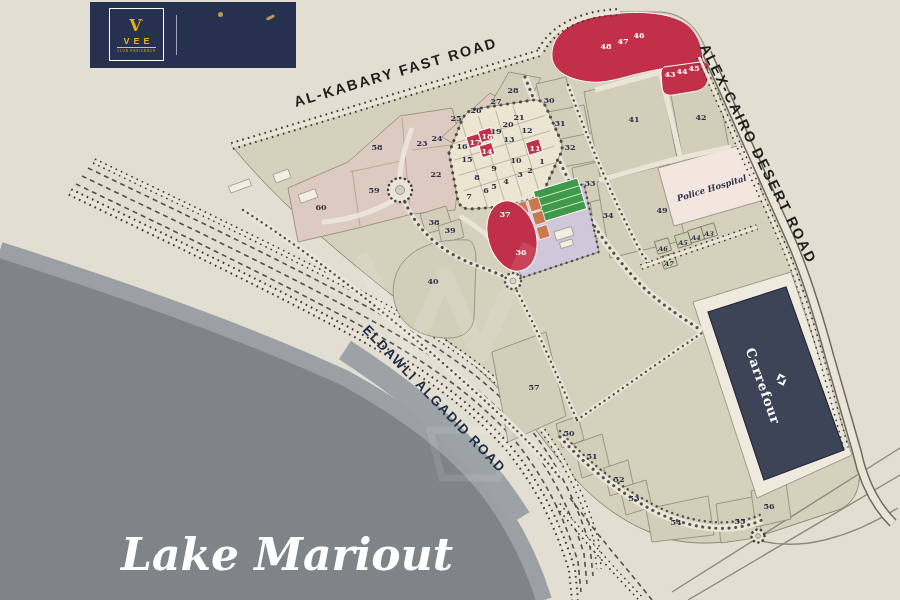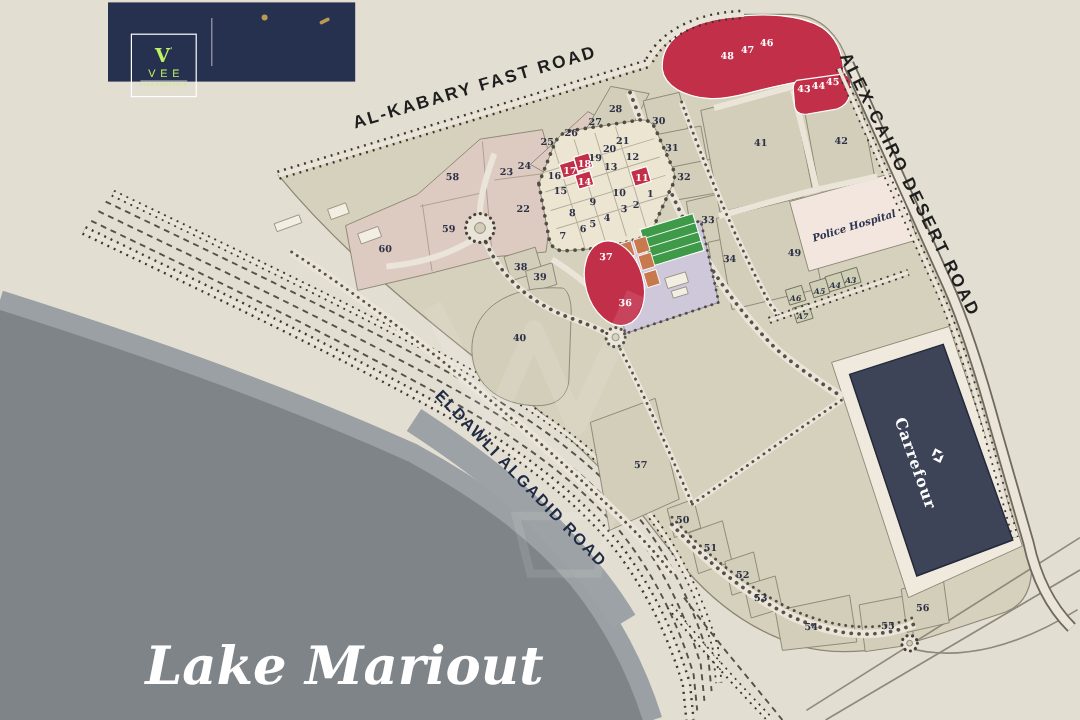--- a/index.html
+++ b/index.html
@@ -56,24 +56,24 @@
   .road-label.navy{fill:#1f2b45;letter-spacing:1.5px;font-size:13.5px;}
   .lake-label{font:italic bold 44px "DejaVu Serif",serif;fill:#ffffff;text-anchor:middle;}
   .hosp-label{font:italic bold 8.5px "DejaVu Serif",serif;fill:#2c3450;text-anchor:middle;}
   .carr-label{font:bold 13px "DejaVu Serif",serif;fill:#ffffff;letter-spacing:1px;text-anchor:middle;}
   .wm{opacity:.10;}
 
   
   .logo{position:absolute;left:90px;top:2px;width:206px;height:66px;background:#263150;
         display:flex;align-items:center;z-index:5;}
   .vee-box{position:absolute;left:19px;top:6px;width:53px;height:51px;border:1.5px solid #ffffff;
-           display:flex;flex-direction:column;align-items:center;justify-content:center;color:#bef264;margin-top:20px;}
+           display:flex;flex-direction:column;align-items:center;justify-content:center;color:#eab308;}
   .vee-v{font-family:"DejaVu Serif",serif;font-size:16px;line-height:14px;font-weight:bold;}
   .vee-v sup{font-size:7px;}
-  .vee-name{font-size:9px;letter-spacing:4px;margin:2px 0 1px 4px;font-weight:normal;}
+  .vee-name{font-size:9px;letter-spacing:4px;margin:2px 0 1px 4px;font-weight:bold;}
   .vee-sub{font-size:3.2px;letter-spacing:.8px;white-space:nowrap;border-top:.5px solid rgba(255,255,255,.7);
            padding-top:1px;}
   .logo-divider{position:absolute;left:86px;top:13px;width:1px;height:40px;background:rgba(255,255,255,.55);}
   .arabic{position:absolute;left:96px;top:0;width:108px;height:66px;display:flex;align-items:center;
           justify-content:center;color:#fff;font-family:"DejaVu Sans",sans-serif;
           font-size:27px;font-weight:bold;}
   .gold-dot{position:absolute;left:128px;top:10px;width:5px;height:5px;border-radius:50%;background:#b99a4e;}
   .gold-tick{position:absolute;left:176px;top:14px;width:9px;height:3px;border-radius:2px;background:#b99a4e;
              transform:rotate(-25deg);}
 </style>

